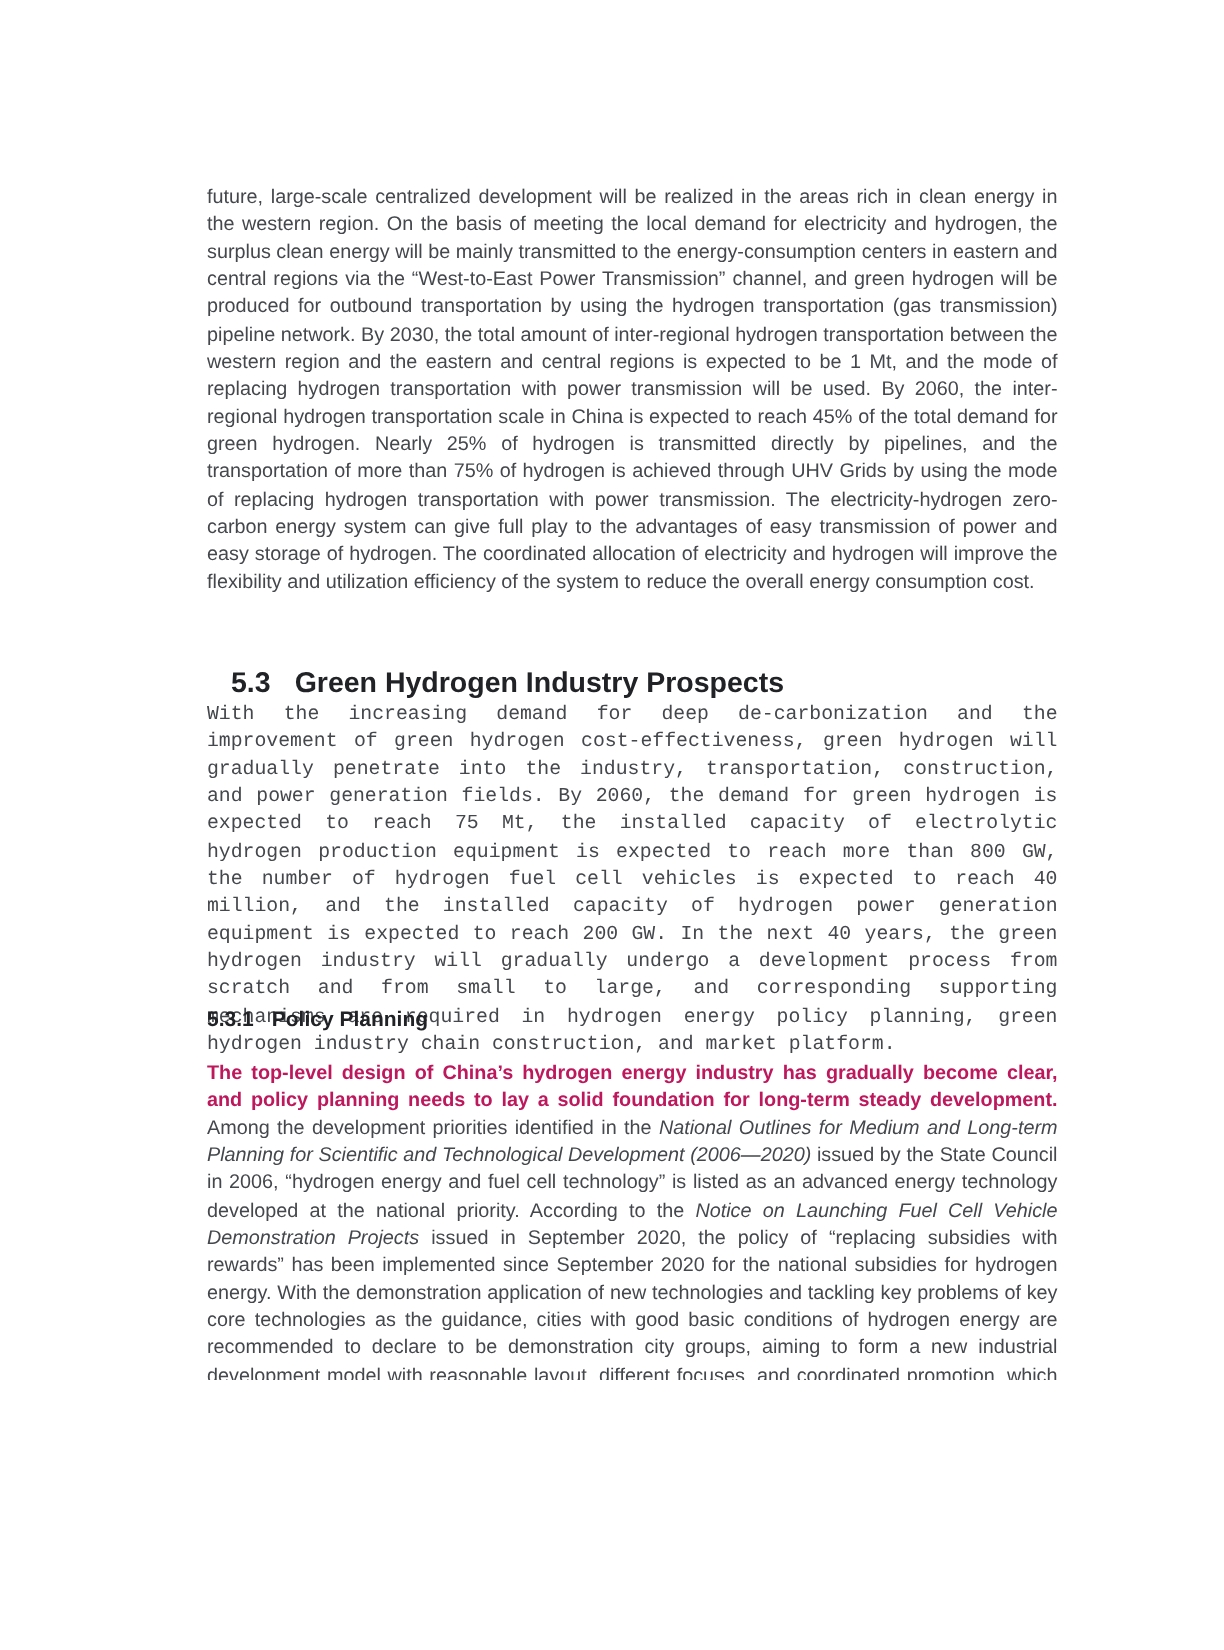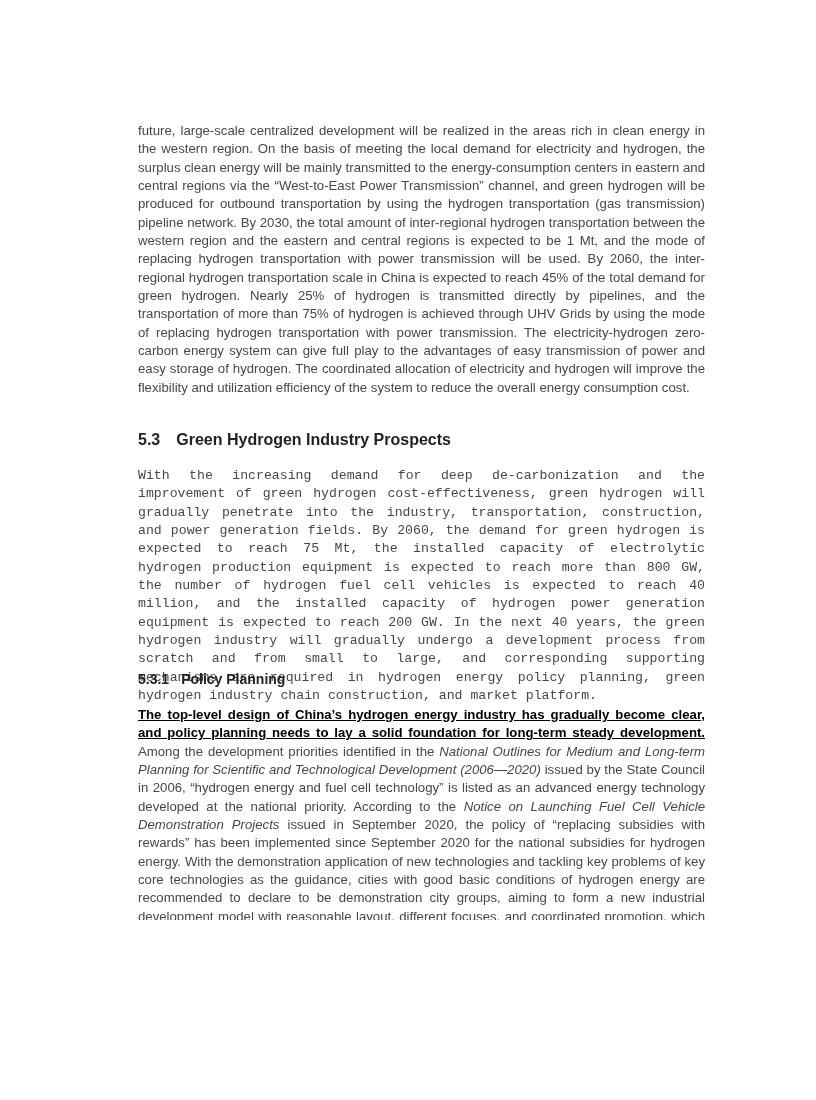--- a/index.html
+++ b/index.html
@@ -25,42 +25,41 @@
     color: #44474b;
     text-align: justify;
   }
   .para-1 { top: 122px; }
   .para-2 { top: 467px; font-family: Liberation Mono, monospace; }
   .para-3 { top: 706px; }
   .heading-2 {
     position: absolute;
     left: 138px;
     top: 430px;
-    margin: 0;
-    font-size: 16px;
+    margin: 16px;
+    font-size: 19px;
     line-height: 20px;
     font-weight: bold;
     color: #202225;
   }
   .heading-2 .sec-num { margin-right: 16px; }
   .heading-3 {
     position: absolute;
     left: 138px;
     top: 670px;
     margin: 0;
     font-size: 14px;
     line-height: 18px;
     font-weight: bold;
     color: #202225;
   }
   .heading-3 .sec-num { margin-right: 12px; }
   .bold-lead {
     font-weight: bold;
-    color: #000000;
-    text-decoration: underline;
+    color: #be185d;
   }
   .italic { font-style: italic; }
   .folio {
     position: absolute;
     left: 752px;
     top: 1027px;
     font-size: 13px;
     line-height: 15px;
     color: #0369a1;
   }

